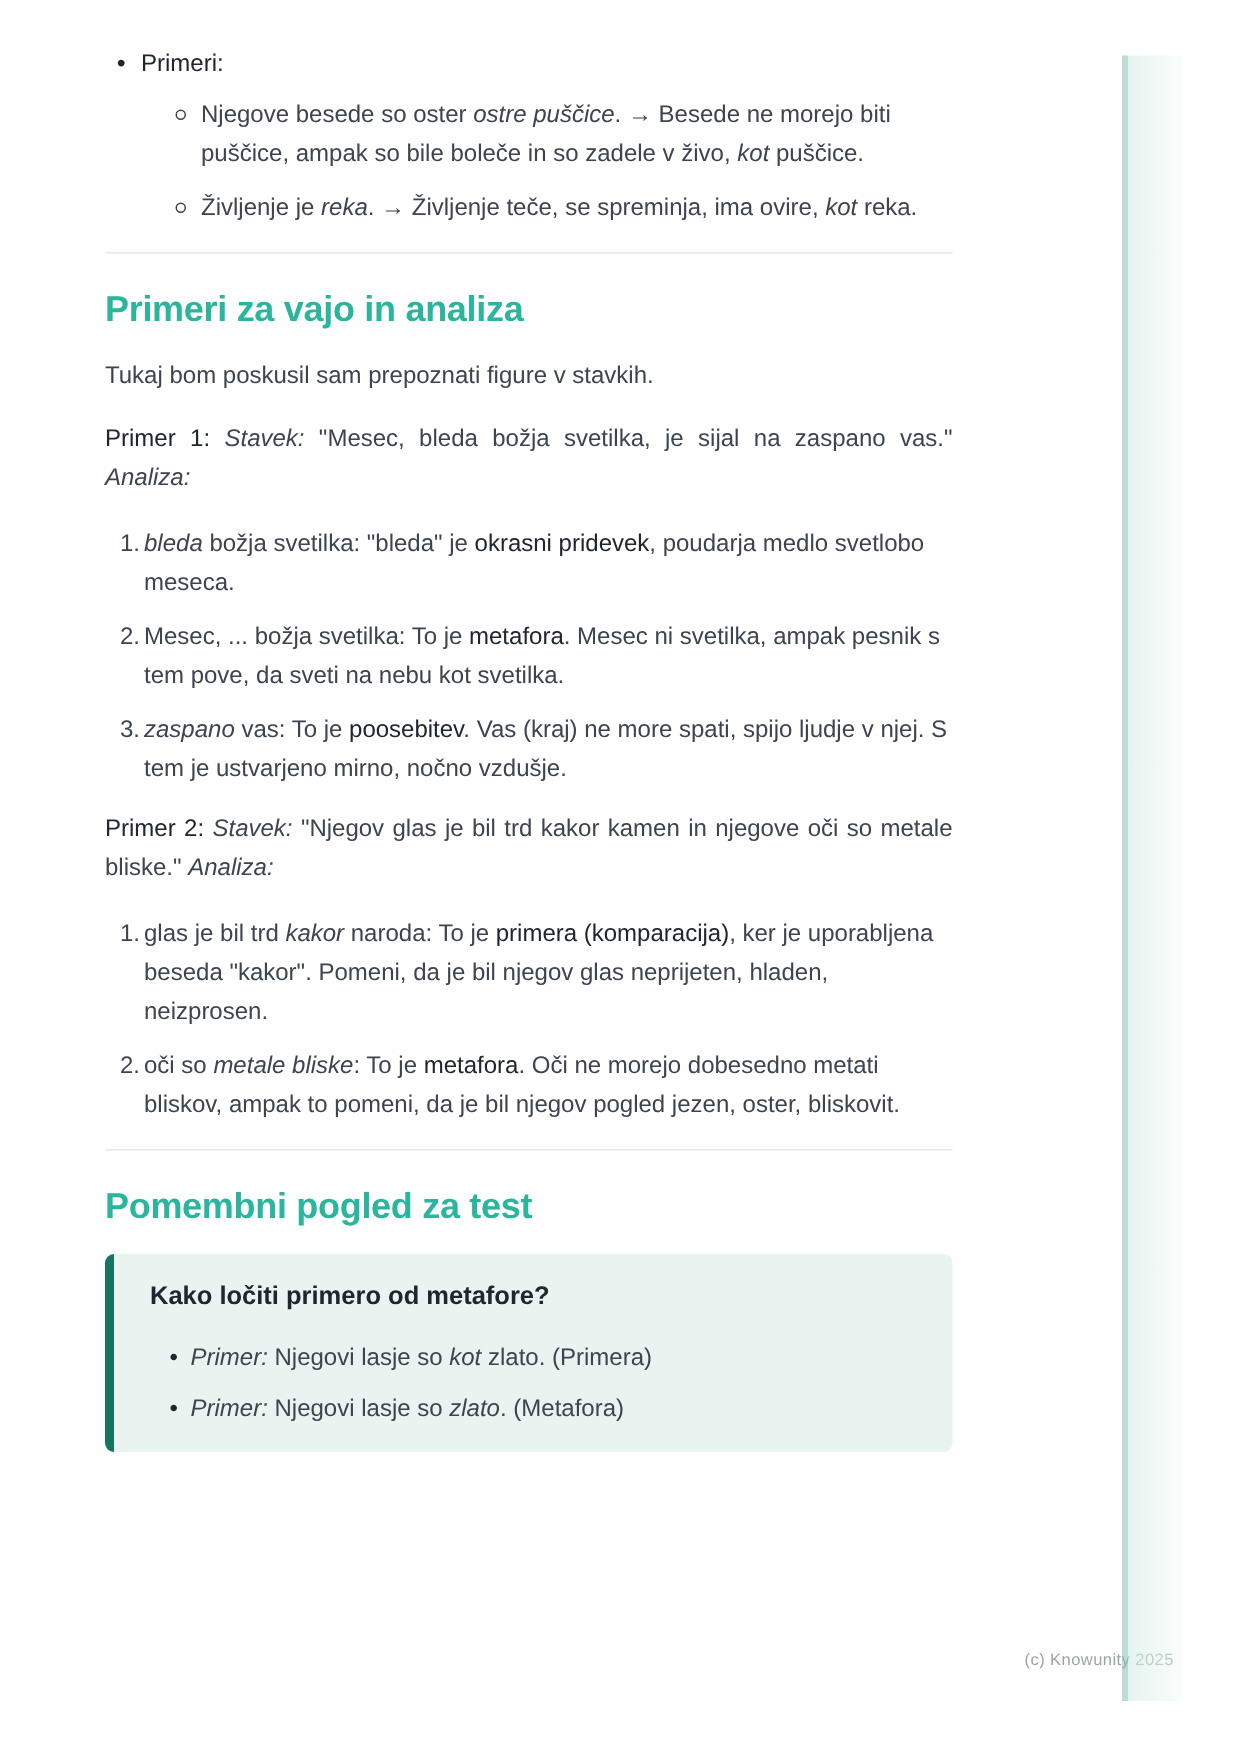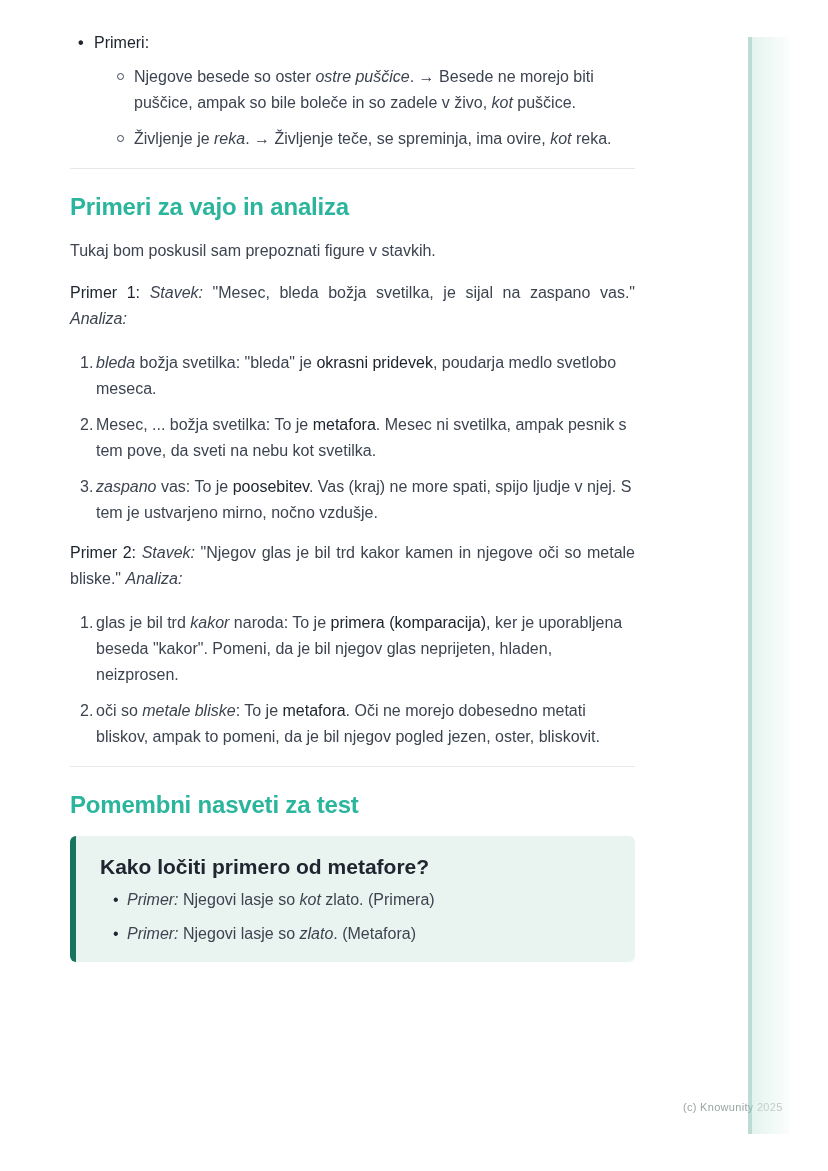--- a/index.html
+++ b/index.html
@@ -79,22 +79,22 @@
   .callout {
     background: var(--callout-bg);
     border-left: 6px solid var(--callout-border);
     border-radius: 6px;
     padding: 15px 24px 15px 24px;
     line-height: 1.55;
   }
   .callout-title {
     font-weight: 700;
     color: var(--strong-text);
-    font-size: 21px;
-    margin-bottom: 5px;
+    font-size: 17px;
+    margin-bottom: 17px;
   }
   ul.callout-list { list-style: none; margin: 0; padding: 0; }
   ul.callout-list > li { position: relative; padding-left: 27px; margin-bottom: 9px; }
   ul.callout-list > li:last-child { margin-bottom: 0; }
   ul.callout-list > li::before {
     content: "•";
     position: absolute; left: 13px; top: 0;
     color: var(--strong-text);
   }
 
@@ -156,21 +156,21 @@
 
     <p class="para just"><span class="b">Primer 2:</span><span> </span><span class="i">Stavek:</span><span> "Njegov glas je bil trd kakor kamen in njegove oči so metale bliske." </span><span class="i">Analiza:</span></p>
 
     <ol class="olist">
       <li><span>glas je bil trd </span><span class="i">kakor</span><span> naroda: To je </span><span class="b">primera (komparacija)</span><span>, ker je uporabljena beseda "kakor". Pomeni, da je bil njegov glas neprijeten, hladen, neizprosen.</span></li>
       <li><span>oči so </span><span class="i">metale bliske</span><span>: To je </span><span class="b">metafora</span><span>. Oči ne morejo dobesedno metati bliskov, ampak to pomeni, da je bil njegov pogled jezen, oster, bliskovit.</span></li>
     </ol>
 
     <hr class="divider">
 
-    <h2 class="section-heading">Pomembni nasveti za test</h2>
+    <h2 class="section-heading">Pomembni pogled za test</h2>
 
     <div class="callout">
       <div class="callout-title">Kako ločiti primero od metafore?</div>
       <ul class="callout-list">
         <li><span class="i">Primer:</span><span> Njegovi lasje so </span><span class="i">kot</span><span> zlato. (Primera)</span></li>
         <li><span class="i">Primer:</span><span> Njegovi lasje so </span><span class="i">zlato</span><span>. (Metafora)</span></li>
       </ul>
     </div>
 
   </main>

